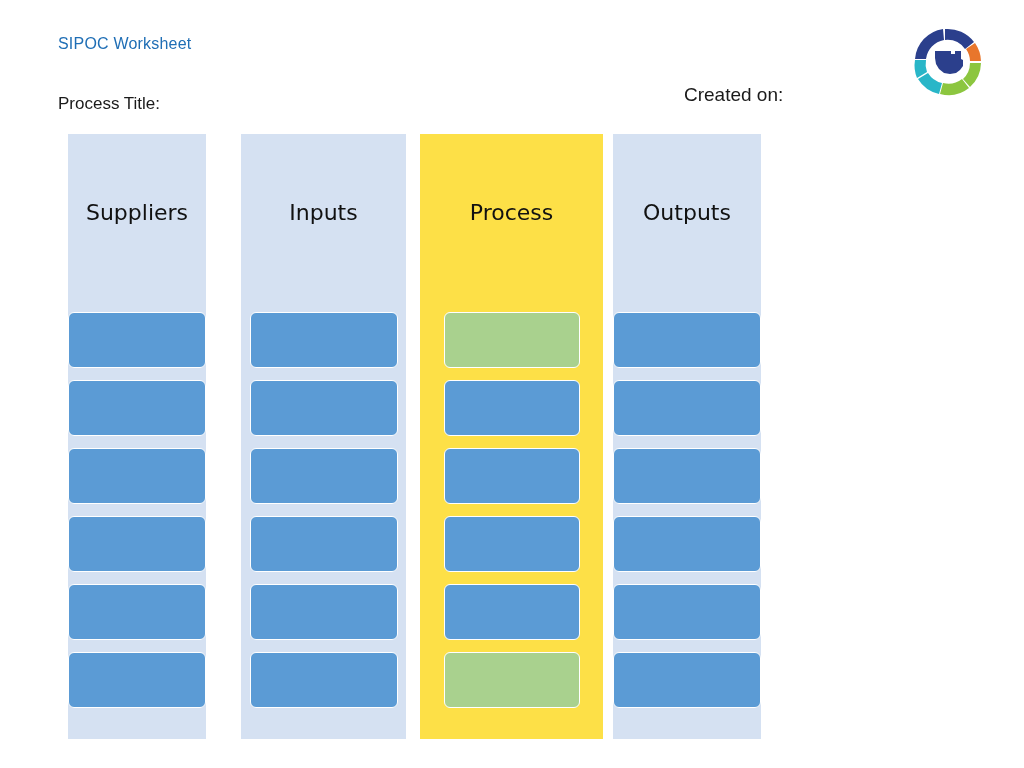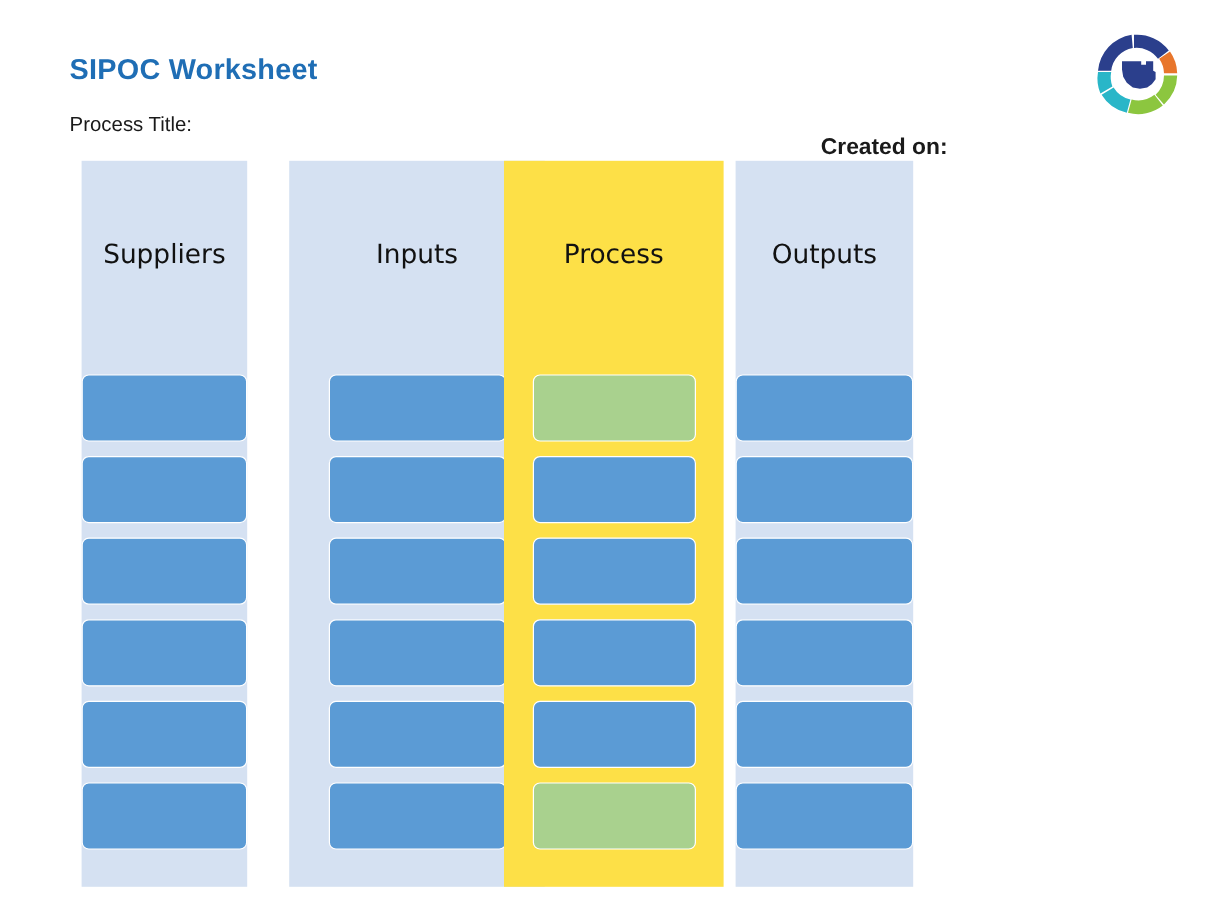--- a/index.html
+++ b/index.html
@@ -12,41 +12,41 @@
     height: 768px;
     position: relative;
     font-family: "Liberation Sans", sans-serif;
     overflow: hidden;
   }
 
   
   .title {
     position: absolute;
     left: 58px;
-    top: 45px;
-    font-size: 24px;
-    font-weight: bold;
+    top: 35px;
+    font-size: 16px;
+    font-weight: normal;
     color: #1f6eb5;
     letter-spacing: 0.2px;
   }
   .process-title-label {
     position: absolute;
     left: 58px;
     top: 94px;
     font-size: 17px;
     color: #1a1a1a;
     font-weight: normal;
   }
   .created-on-label {
     position: absolute;
     left: 684px;
-    top: 112px;
+    top: 84px;
     font-size: 19px;
     color: #1a1a1a;
-    font-weight: bold;
+    font-weight: normal;
   }
 
   
   .logo {
     position: absolute;
     left: 900px;
     top: 26px;
     width: 96px;
     height: 72px;
   }
@@ -132,21 +132,21 @@
     <div class="cells">
       <div class="cell w138"></div>
       <div class="cell w138"></div>
       <div class="cell w138"></div>
       <div class="cell w138"></div>
       <div class="cell w138"></div>
       <div class="cell w138"></div>
     </div>
   </div>
 
-  <div class="column" style="left:241px;width:165px;padding-left:48px;">
+  <div class="column" style="left:241px;width:165px;">
     <div class="col-header">Inputs</div>
     <div class="cells">
       <div class="cell w148"></div>
       <div class="cell w148"></div>
       <div class="cell w148"></div>
       <div class="cell w148"></div>
       <div class="cell w148"></div>
       <div class="cell w148"></div>
     </div>
   </div>

